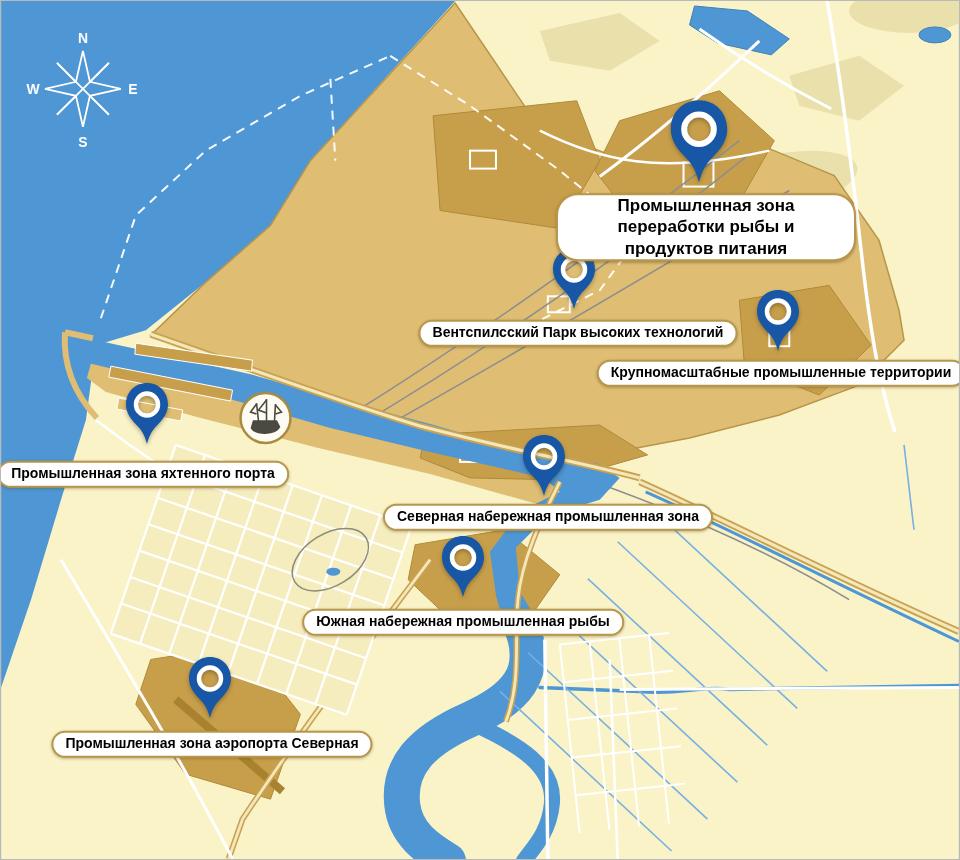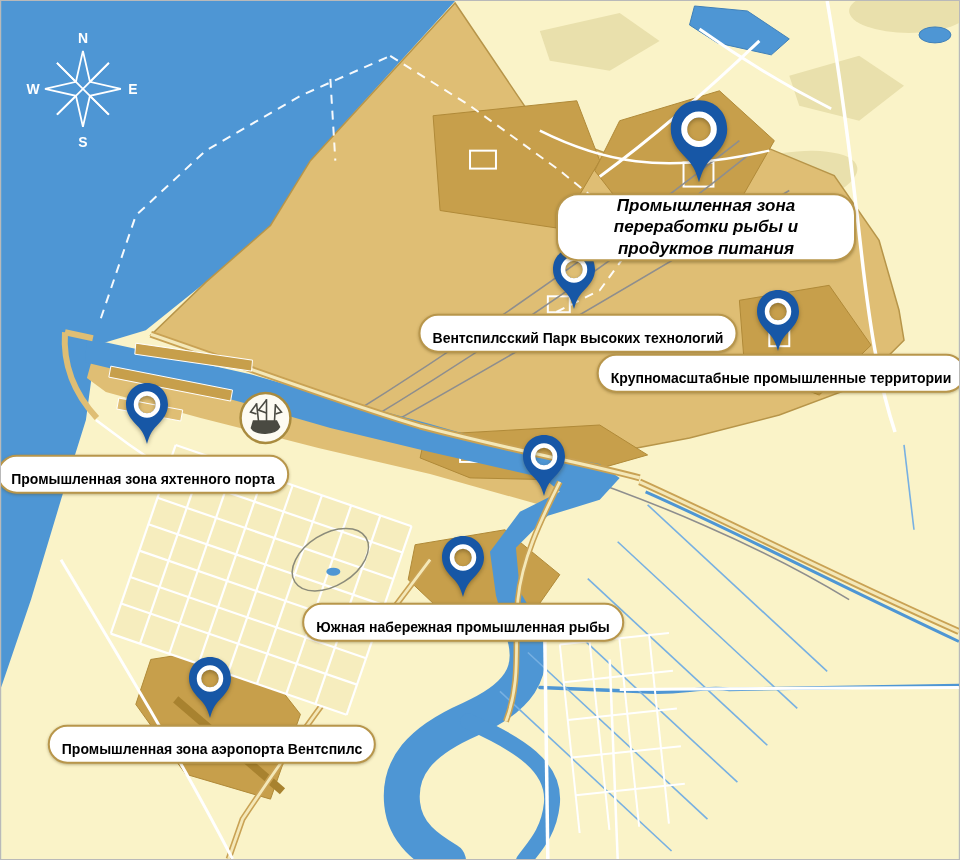--- a/index.html
+++ b/index.html
@@ -8,27 +8,27 @@
     border:1px solid #b9b9b9;box-sizing:border-box;
     font-family:"Liberation Sans",sans-serif;background:#FAF3C8;
   }
   #map-svg{position:absolute;left:0;top:0;width:100%;height:100%;}
   .pin{position:absolute;width:46px;height:64px;filter:drop-shadow(0 2px 2px rgba(40,30,0,.35));cursor:pointer;}
   .pin svg{width:100%;height:100%;display:block;}
   .pin.big{width:64px;height:86px;}
   .zone-label{
     position:absolute;transform:translate(-50%,-50%);
     background:#ffffff;border:2px solid #B8964B;border-radius:20px;
-    padding:14px 12px 3px;white-space:nowrap;
+    padding:2px 12px 3px;white-space:nowrap;
     font-weight:bold;font-size:14px;line-height:1.25;color:#000;
     box-shadow:0 1px 3px rgba(90,70,20,.4);
   }
   .zone-label.primary{
     white-space:normal;text-align:center;width:268px;
-    font-size:17px;border-radius:22px;padding:0 14px;font-style:italic;
+    font-size:17px;border-radius:22px;padding:0 14px;
   }
   .compass-letter{fill:#ffffff;font-family:"Liberation Sans",sans-serif;font-size:14px;font-weight:bold;text-anchor:middle;}
 </style>
 </head>
 <body>
 
 <div id="stage">
 
   <svg id="map-svg" viewBox="0 0 960 860">
 
@@ -247,16 +247,17 @@
         <path fill-rule="evenodd" fill="#1757A6" d="M23,1 C11,1 2,10 2,22.5 C2,31 7,37.5 13.5,44 C17.5,48 20.5,52.5 23,62 C25.5,52.5 28.5,48 32.5,44 C39,37.5 44,31 44,22.5 C44,10 35,1 23,1 Z
          M23,13.5 a9,9 0 1,0 0.0001,0 Z"></path>
       <circle cx="23" cy="22.5" r="11" fill="none" stroke="#ffffff" stroke-width="4.5"></circle>
       </svg>
   </div>
 
   <div class="zone-label primary" style="left:705px;top:226px;">Промышленная зона переработки рыбы и продуктов питания</div>
   <div class="zone-label" style="left:577px;top:332px;">Вентспилсский Парк высоких технологий</div>
   <div class="zone-label" style="left:780px;top:372px;">Крупномасштабные промышленные территории</div>
   <div class="zone-label" style="left:142px;top:473px;">Промышленная зона яхтенного порта</div>
+  <div class="zone-label" style="left:547px;top:516px;">Северная набережная промышленная зона</div>
   <div class="zone-label" style="left:462px;top:621px;">Южная набережная промышленная рыбы</div>
-  <div class="zone-label" style="left:211px;top:743px;">Промышленная зона аэропорта Вентспилс</div>
+  <div class="zone-label" style="left:211px;top:743px;">Промышленная зона аэропорта Северная</div>
 
 </div>
 
 </body></html>

